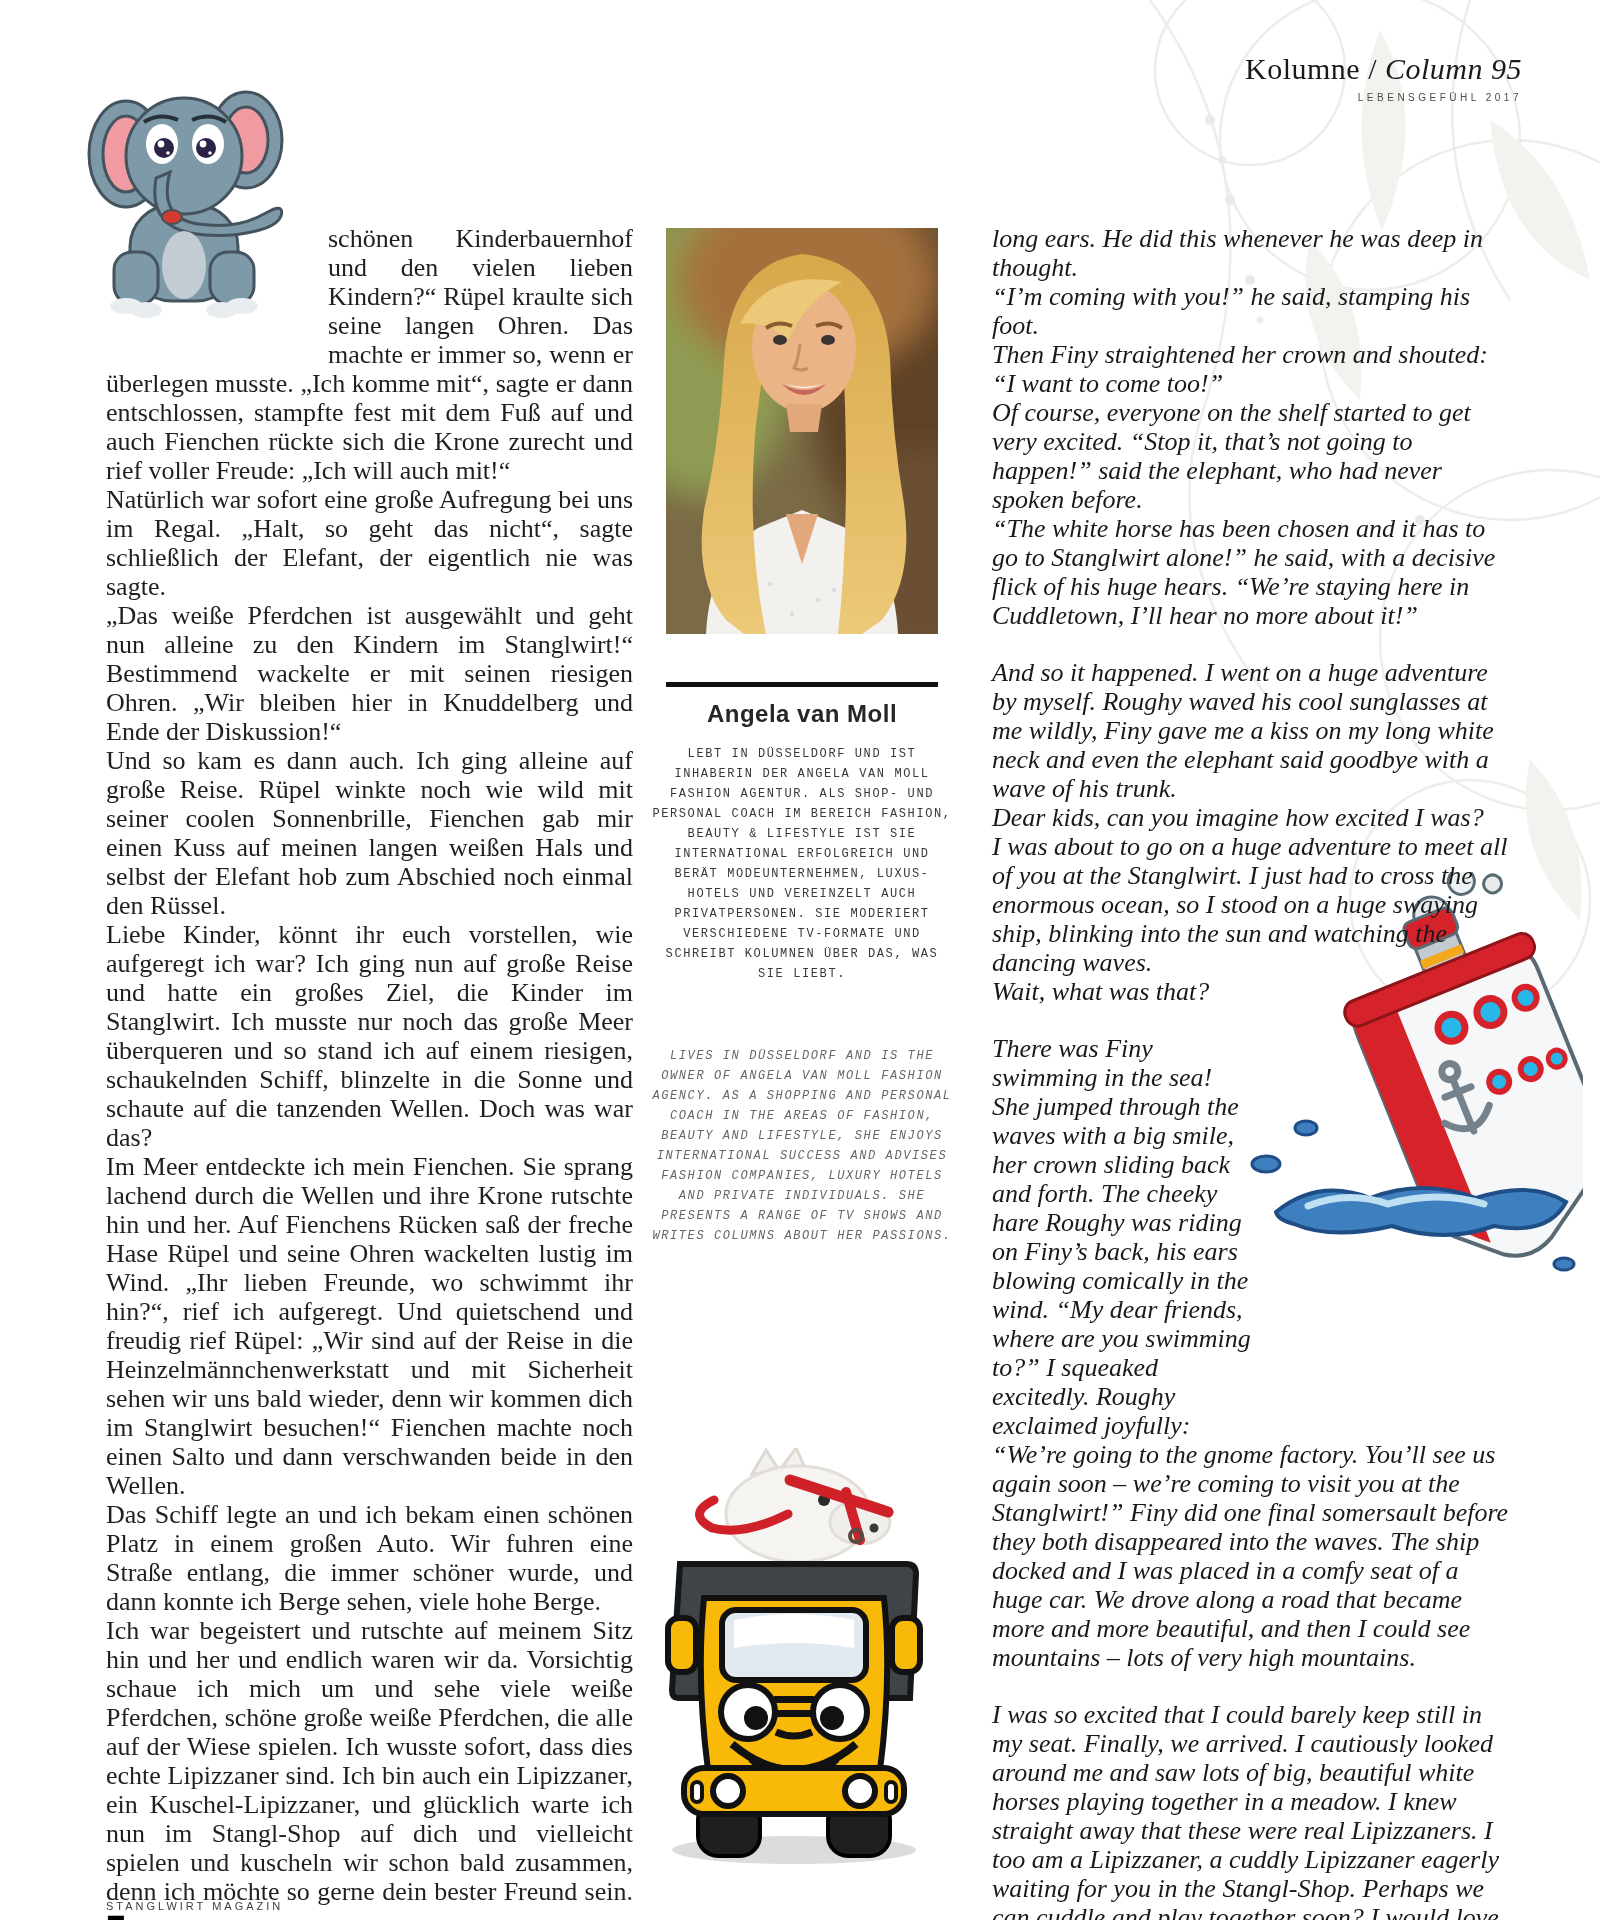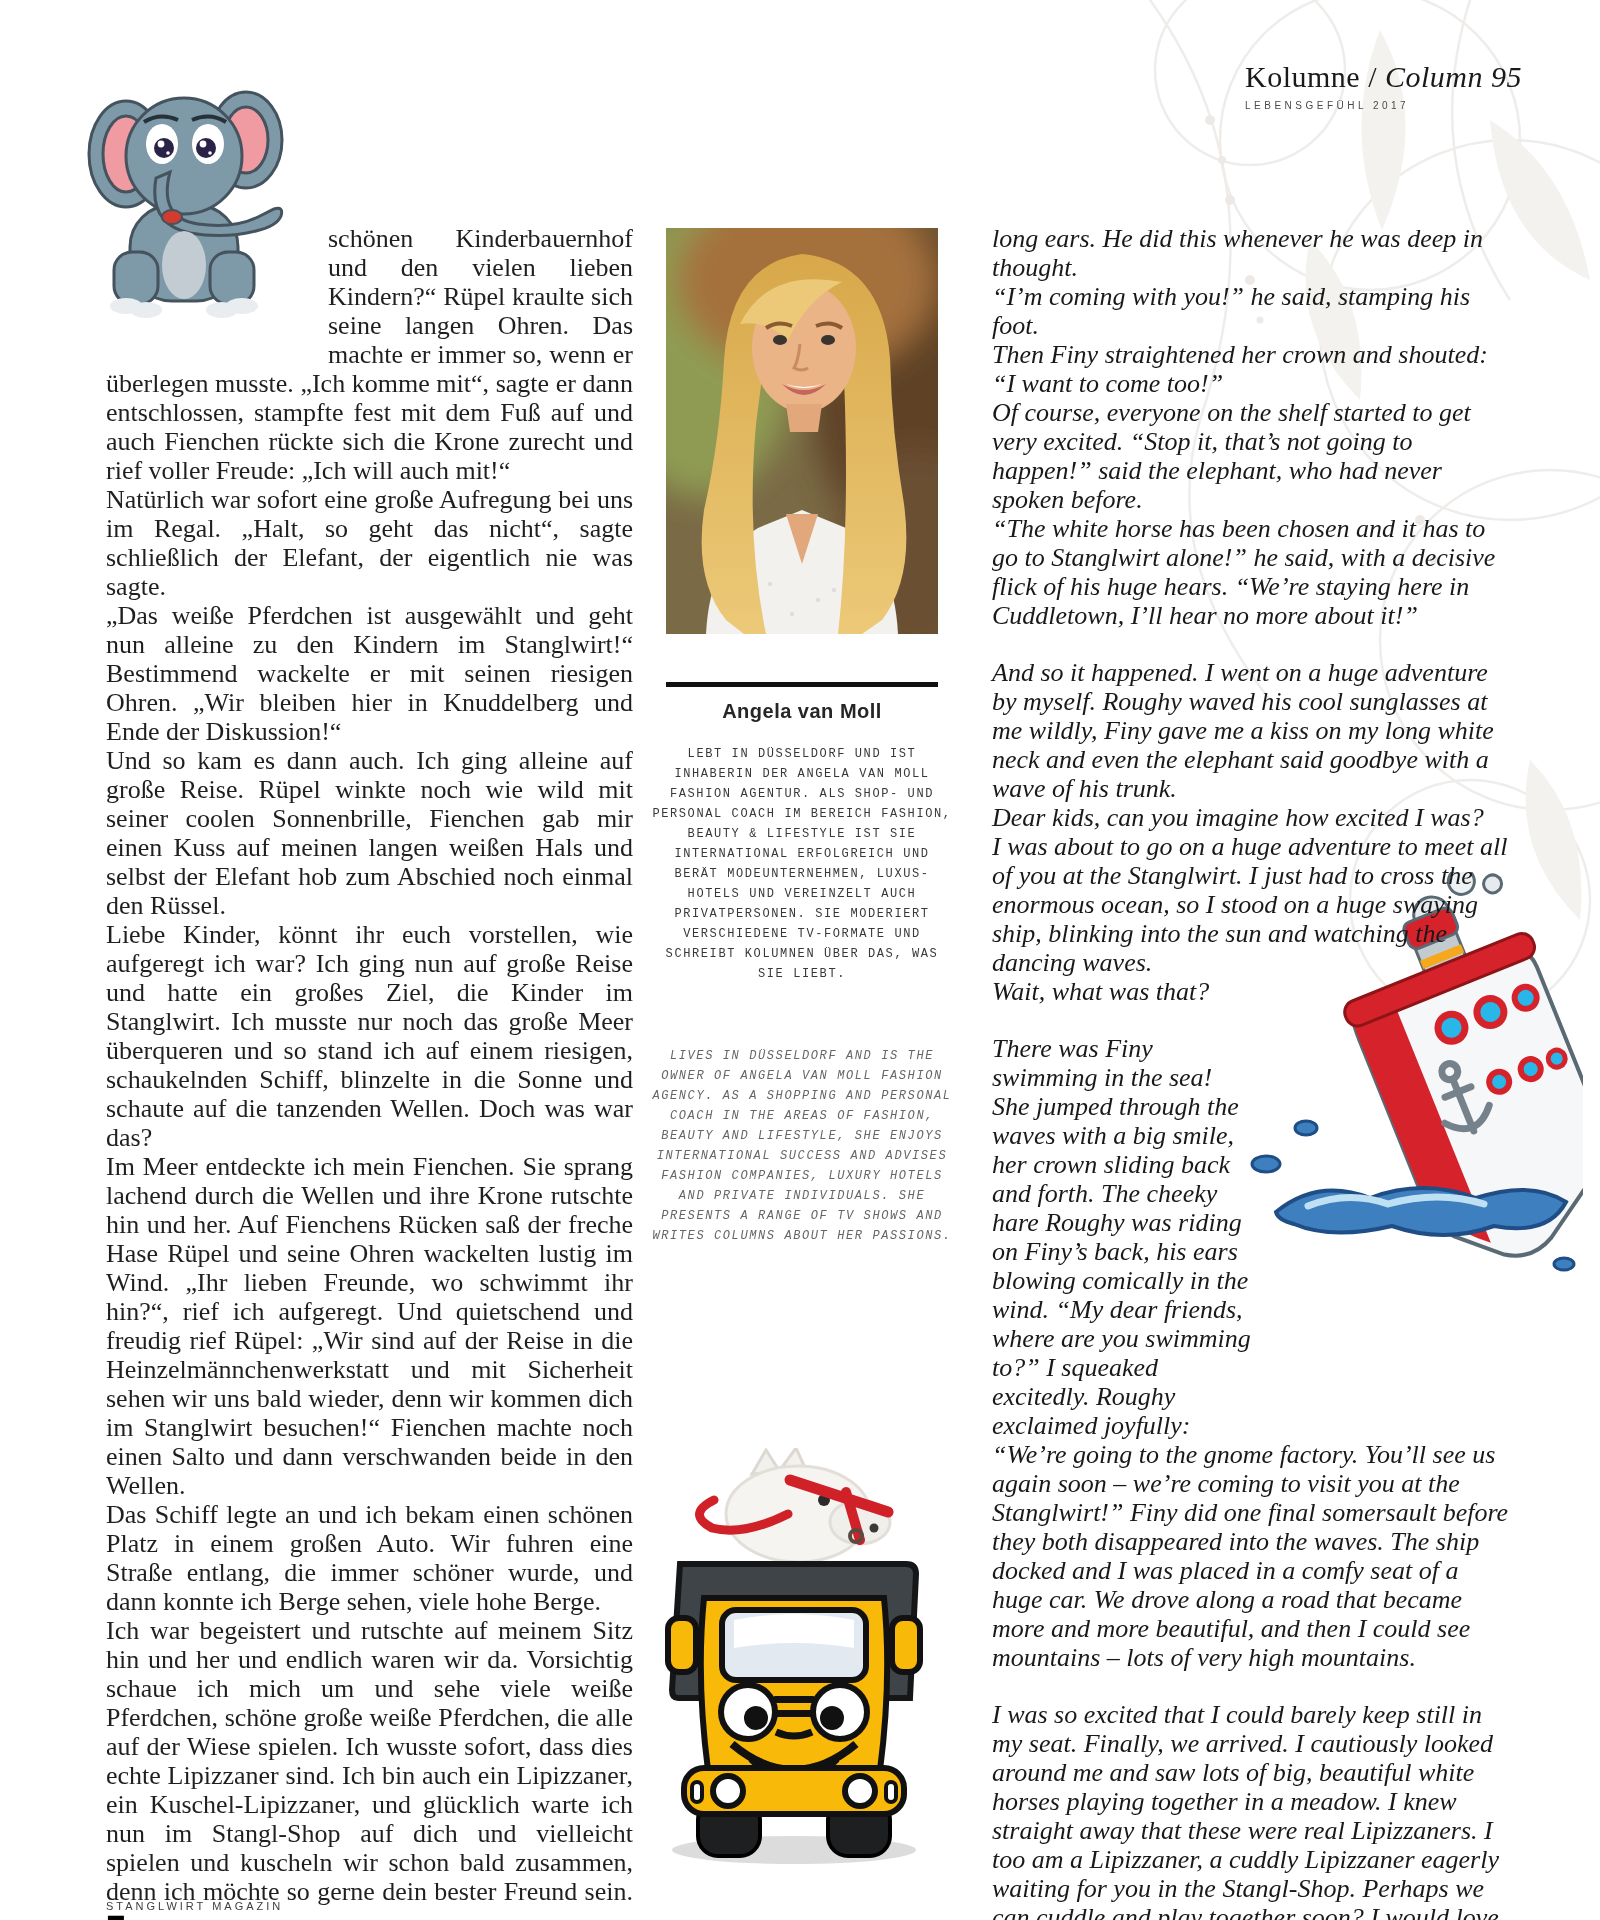--- a/index.html
+++ b/index.html
@@ -1,41 +1,41 @@
 <!DOCTYPE html>
 <html lang="de"><head>
 <meta charset="utf-8">
 <style>
   html,body{margin:0;padding:0;background:#ffffff;}
   #page{position:relative;width:1600px;height:1920px;background:#ffffff;overflow:hidden;
         font-family:"Liberation Serif", serif;color:#1f1f1f;}
   
   .ornament{position:absolute;top:0;right:0;z-index:0;}
   
-  .header{position:absolute;top:60px;right:78px;z-index:2;}
+  .header{position:absolute;top:52px;right:78px;text-align:right;z-index:2;}
   .header-title{font-size:30px;color:#1a1a1a;letter-spacing:.5px;}
   .header-title .it{font-style:italic;}
   .header-sub{margin-top:6px;font-family:"Liberation Sans",sans-serif;font-size:10px;
               letter-spacing:3.5px;color:#4a4a4a;}
   
   .leftcol{position:absolute;left:106px;top:224px;width:527px;z-index:2;
            font-size:26px;line-height:29px;text-align:justify;hyphens:auto;-webkit-hyphens:auto;}
   .leftcol p{margin:0;}
   .eleph-spacer{float:left;width:222px;height:124px;}
   .rightcol{position:absolute;left:992px;top:224px;width:522px;z-index:2;
             font-size:26px;line-height:29px;font-style:italic;color:#191919;}
   .rightcol p{margin:0 0 28px 0;font-style:italic;}
   .rightcol p span{white-space:pre-line;}
   .ship-spacer{float:right;width:258px;height:392px;}
   .endmark{font-family:"DejaVu Sans",sans-serif;font-style:normal;font-size:21px;color:#000;}
   
   .portrait{position:absolute;left:666px;top:228px;width:272px;height:406px;z-index:2;}
   .rule{position:absolute;left:666px;top:682px;width:272px;height:5px;background:#111;z-index:2;}
   .profile-name{position:absolute;left:666px;top:700px;width:272px;text-align:center;z-index:2;
-                font-family:"Liberation Sans",sans-serif;font-weight:bold;font-size:20px;color:#262626;letter-spacing:.5px;}
+                font-family:"Liberation Sans",sans-serif;font-weight:bold;font-size:24px;color:#262626;letter-spacing:.5px;}
   .bio{position:absolute;left:648px;width:308px;text-align:center;z-index:2;
        font-family:Liberation Mono, monospace;font-size:12px;line-height:20px;letter-spacing:1.6px;}
   .bio-de{top:744px;color:#383838;}
   .bio-en{top:1046px;color:#666;font-style:italic;}
   
   .elephant{position:absolute;left:86px;top:60px;z-index:1;}
   .ship{position:absolute;left:1248px;top:872px;z-index:1;}
   .truck{position:absolute;left:648px;top:1448px;z-index:1;}
   
   .footer{position:absolute;left:106px;top:1900px;z-index:2;

